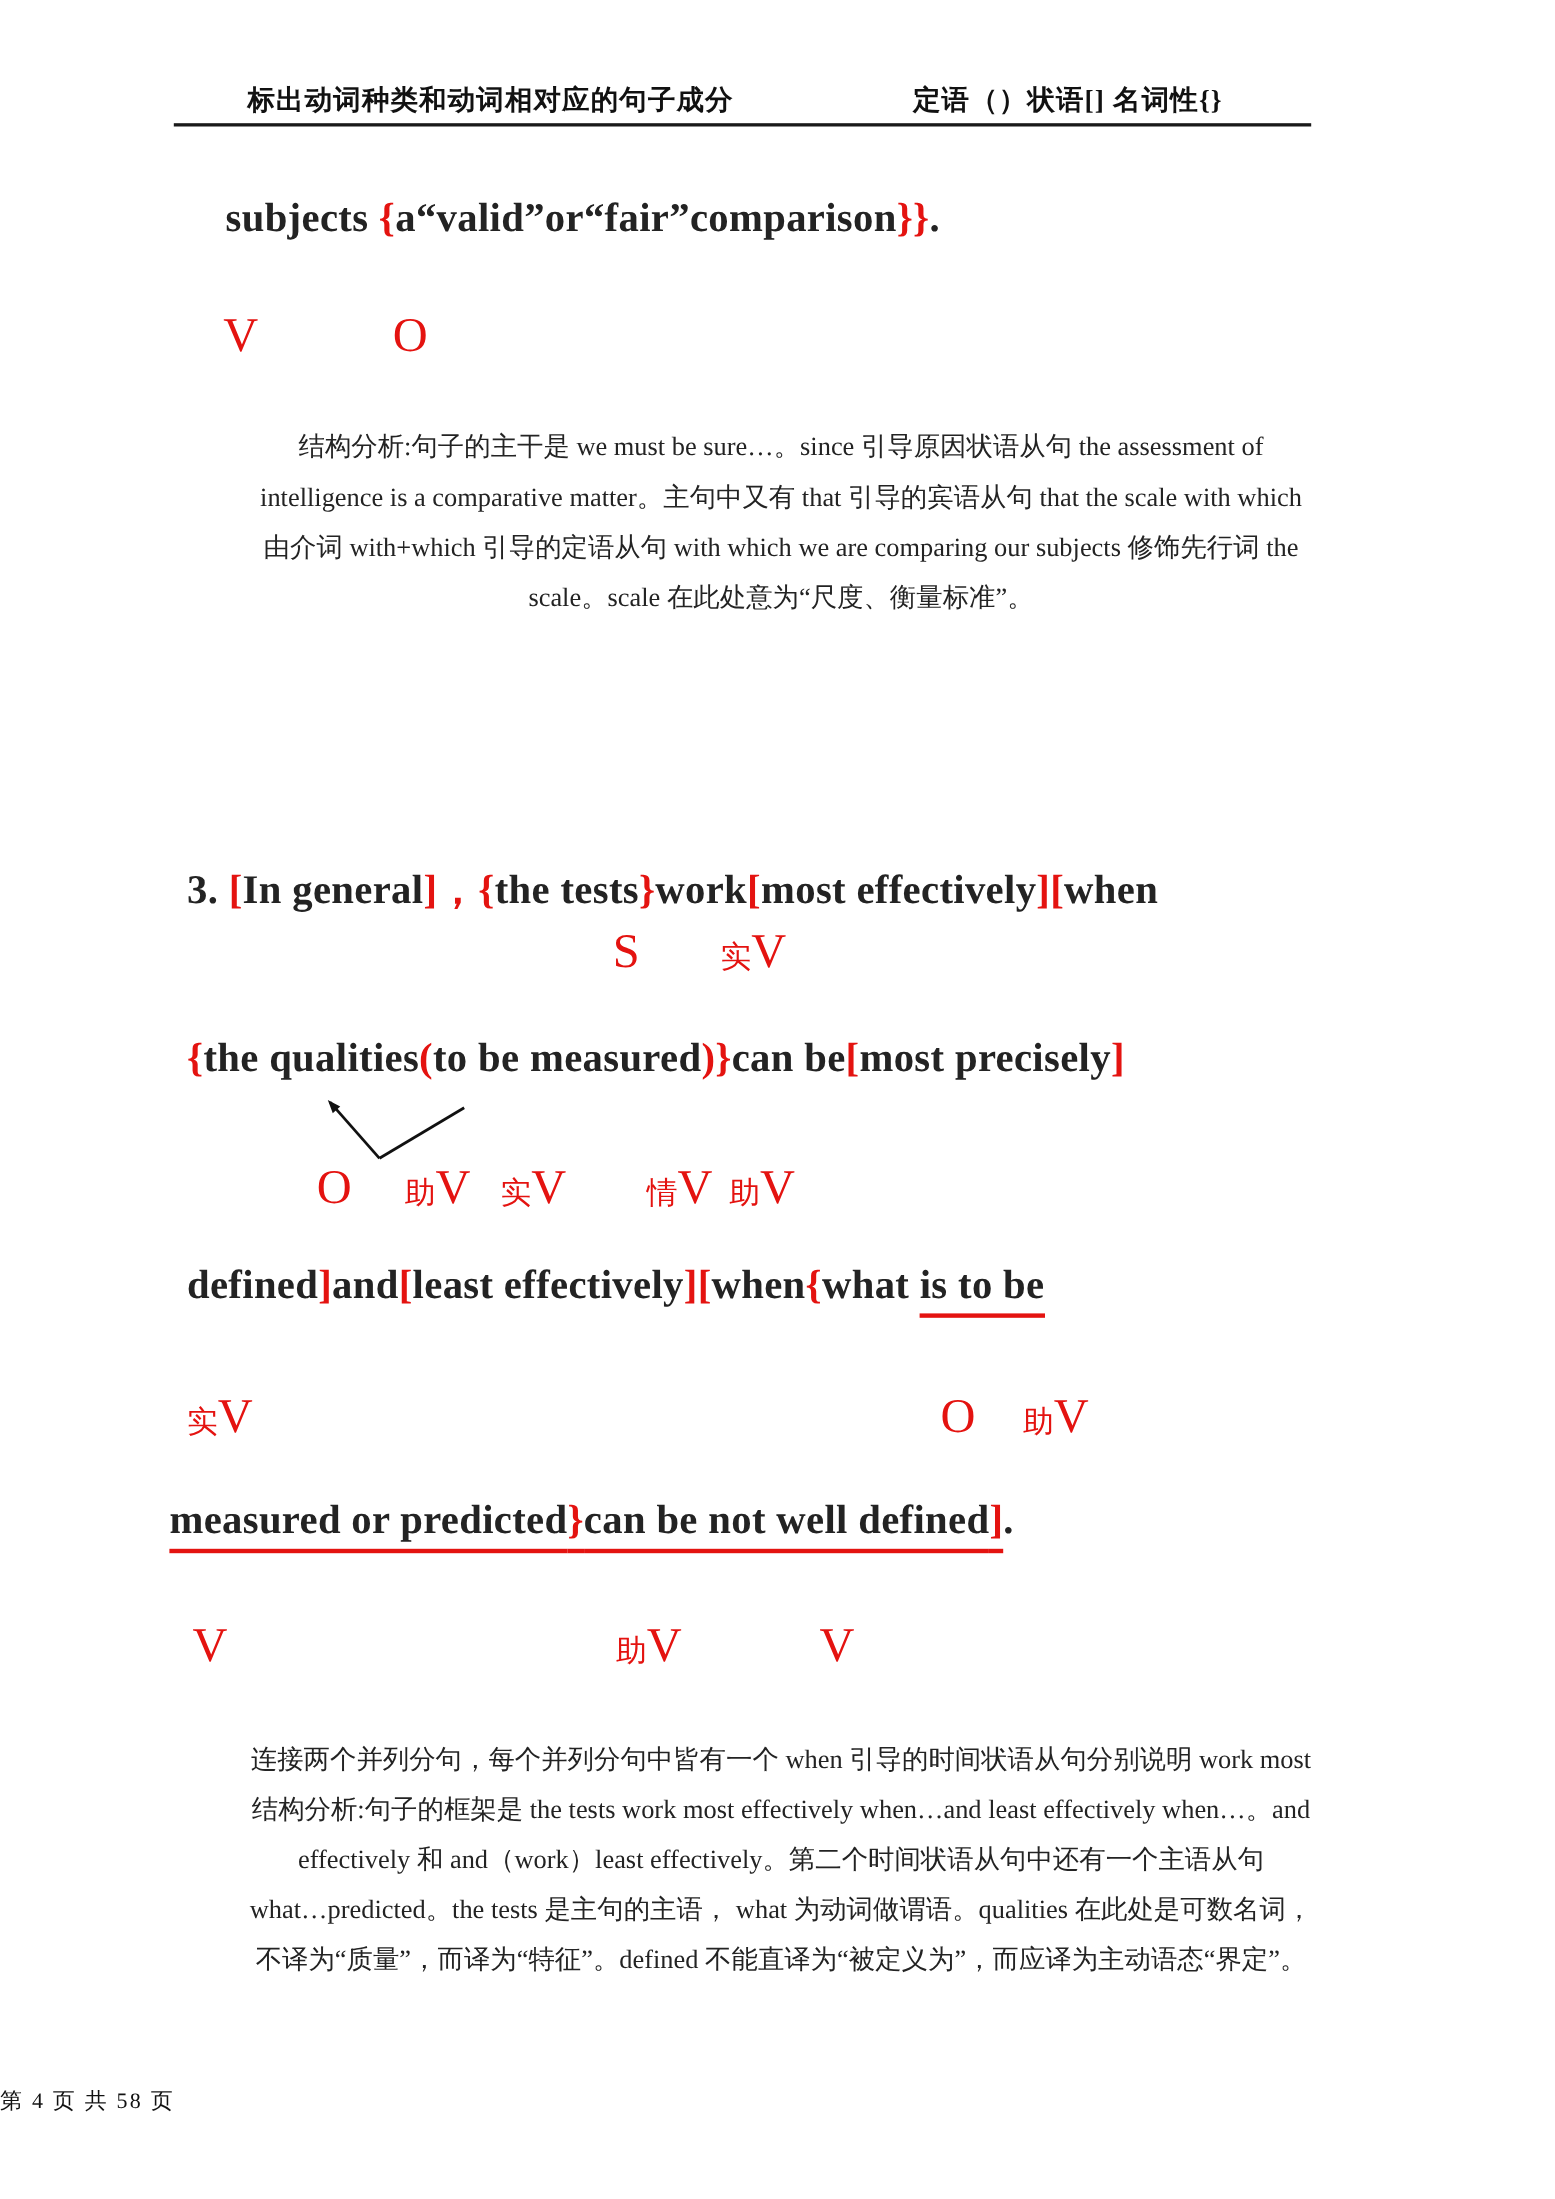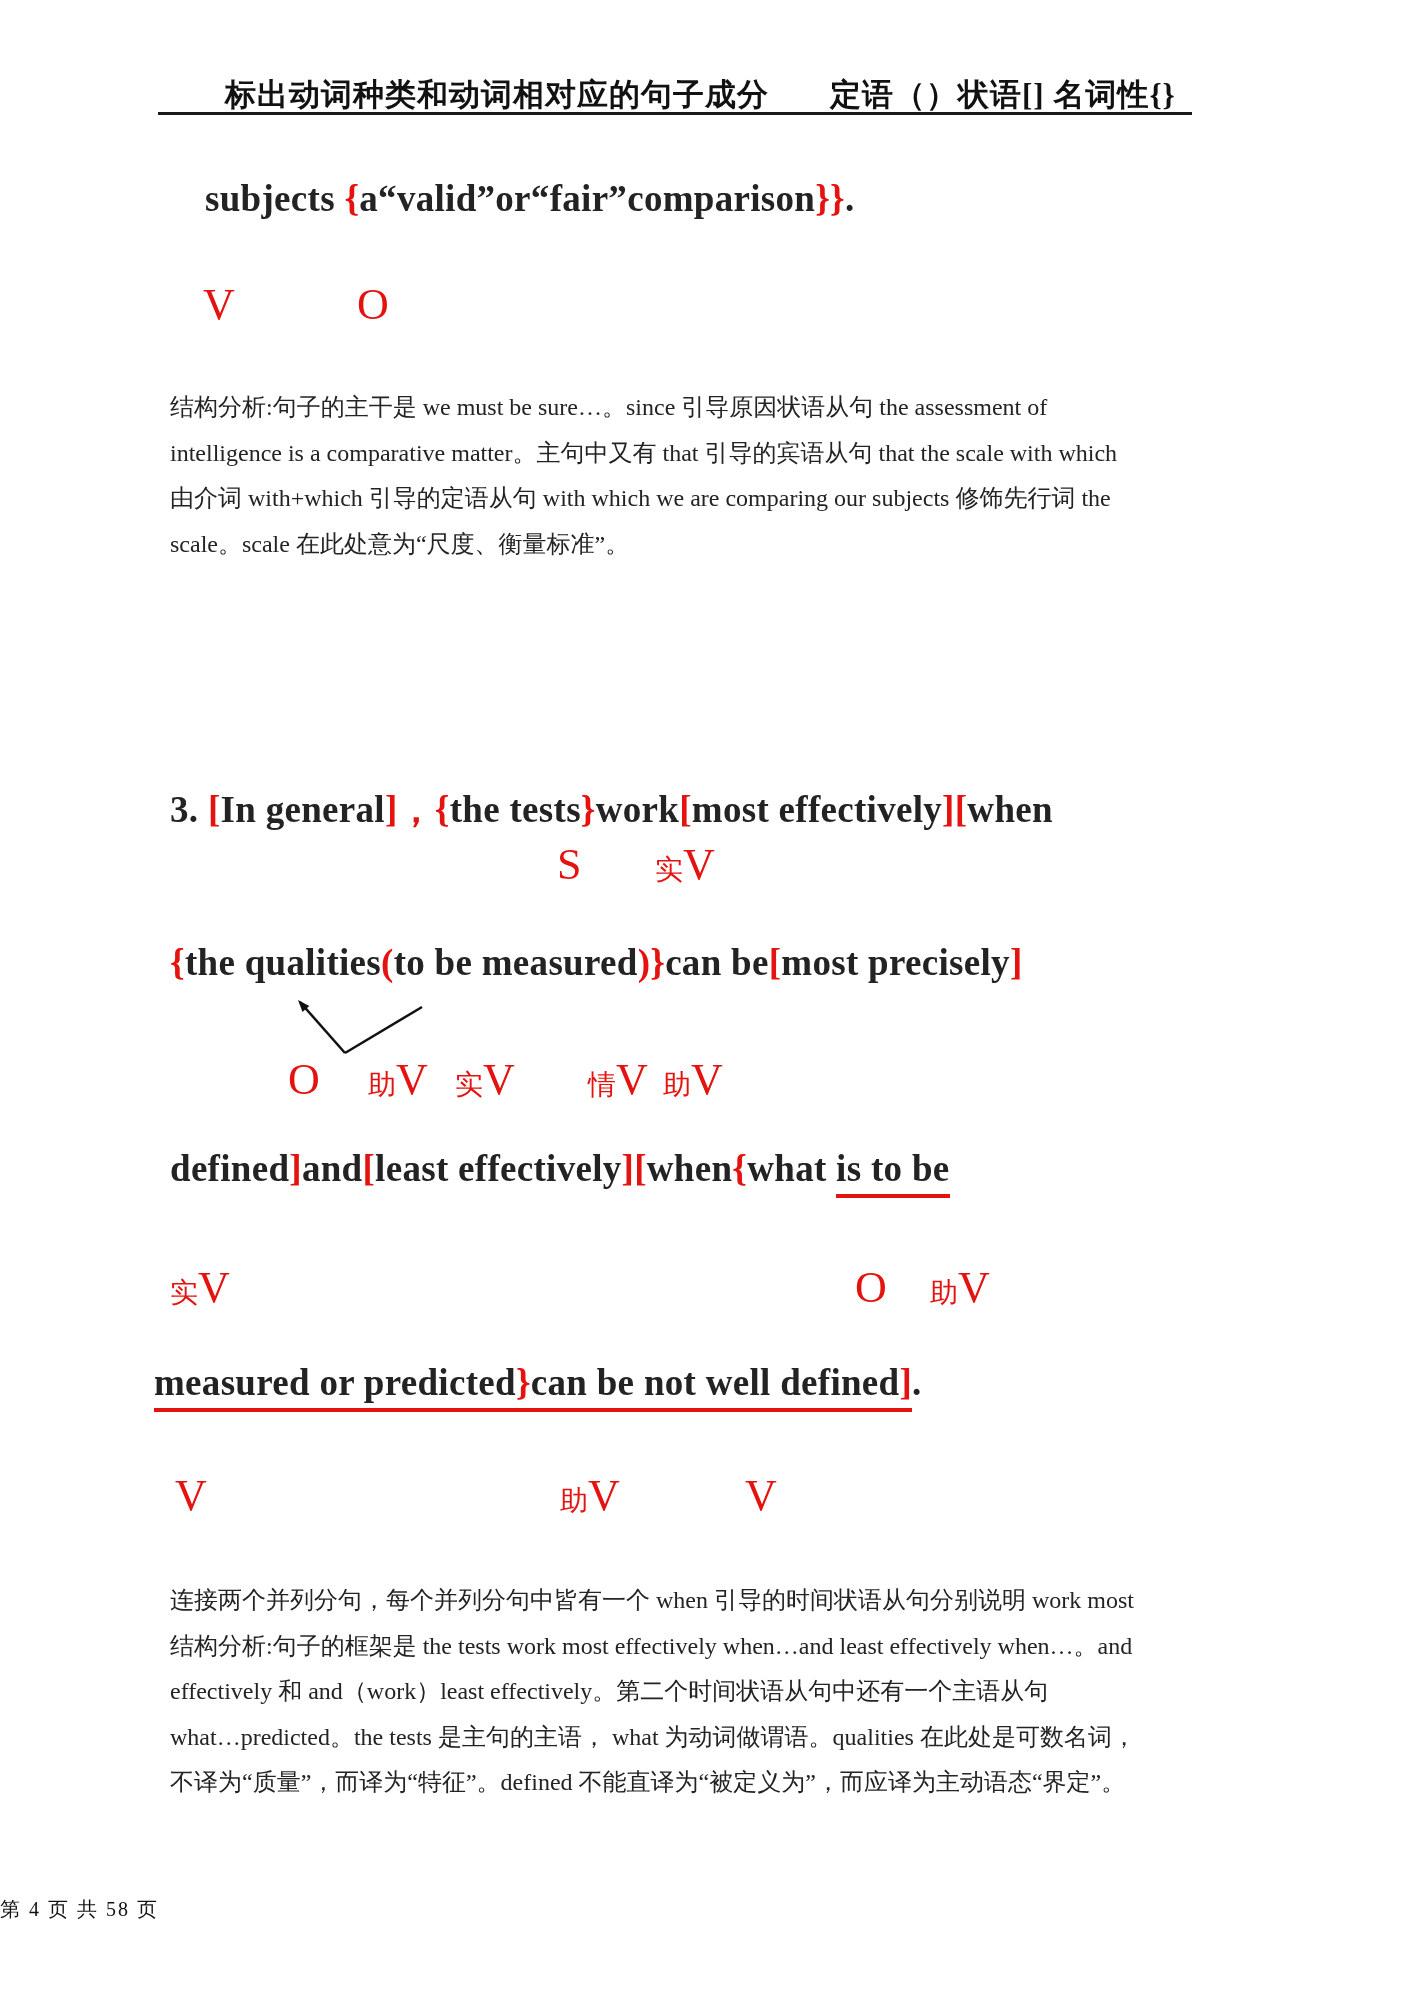--- a/index.html
+++ b/index.html
@@ -2,21 +2,21 @@
 <html style="--red: #e41310; --ink: #232323; --rule: #1a1a1a;"><head>
 <meta charset="utf-8">
 <style>
   :root { --red:#e41310; --ink:#232323; --rule:#1a1a1a; }
   html,body { margin:0; padding:0; background:#ffffff; }
   .page {
     position:relative; width:1414px; height:1999px; background:#fff;
     font-family:"Liberation Serif", serif; color:var(--ink); overflow:hidden;
   }
   
-  .hdr { position:absolute; top:74px; font-size:31px; font-weight:700; white-space:nowrap; color:#111; }
+  .hdr { position:absolute; top:74px; font-size:25px; font-weight:700; white-space:nowrap; color:#111; }
   .hdr-left  { left:225px; letter-spacing:1px; }
   .hdr-right { left:830px; letter-spacing:1px; }
   .rule { position:absolute; left:158px; top:112px; width:1034px; height:3px; background:var(--rule); }
   
   .bold-line {
     position:absolute; font-size:37px; font-weight:700; white-space:nowrap;
     letter-spacing:0.3px; line-height:1.25;
   }
   #s1 { left:205px; top:176px; }
   #s2 { left:170px; top:787px; }
@@ -27,21 +27,21 @@
   .sg-ink { color:var(--ink); }
   .sg-red { color:var(--red); }
   .sg-ink-u { color:var(--ink); border-bottom:4px solid var(--red); padding-bottom:5px; }
   .sg-red-u { color:var(--red); border-bottom:4px solid var(--red); padding-bottom:5px; }
   
   .lab { position:absolute; white-space:nowrap; color:var(--red); line-height:1; }
   .lab .sg-V  { font-size:44px; color:var(--red); }
   .lab .sg-zh { font-size:28px; color:var(--red); }
   
   .para { position:absolute; left:170px; width:1080px; font-size:24px; line-height:45.5px; color:var(--ink); }
-  .para .pline { white-space:nowrap; }
+  .para .pline { white-space:nowrap;text-align:center; }
   
   .arrow-box { position:absolute; left:250px; top:993px; width:180px; height:64px; }
   
   .footer { position:absolute; left:0; top:1896px; width:1130px; text-align:left; font-size:20px; color:#111; letter-spacing:2px; }
 </style>
 </head>
 <body>
 
 <div class="page">
 

